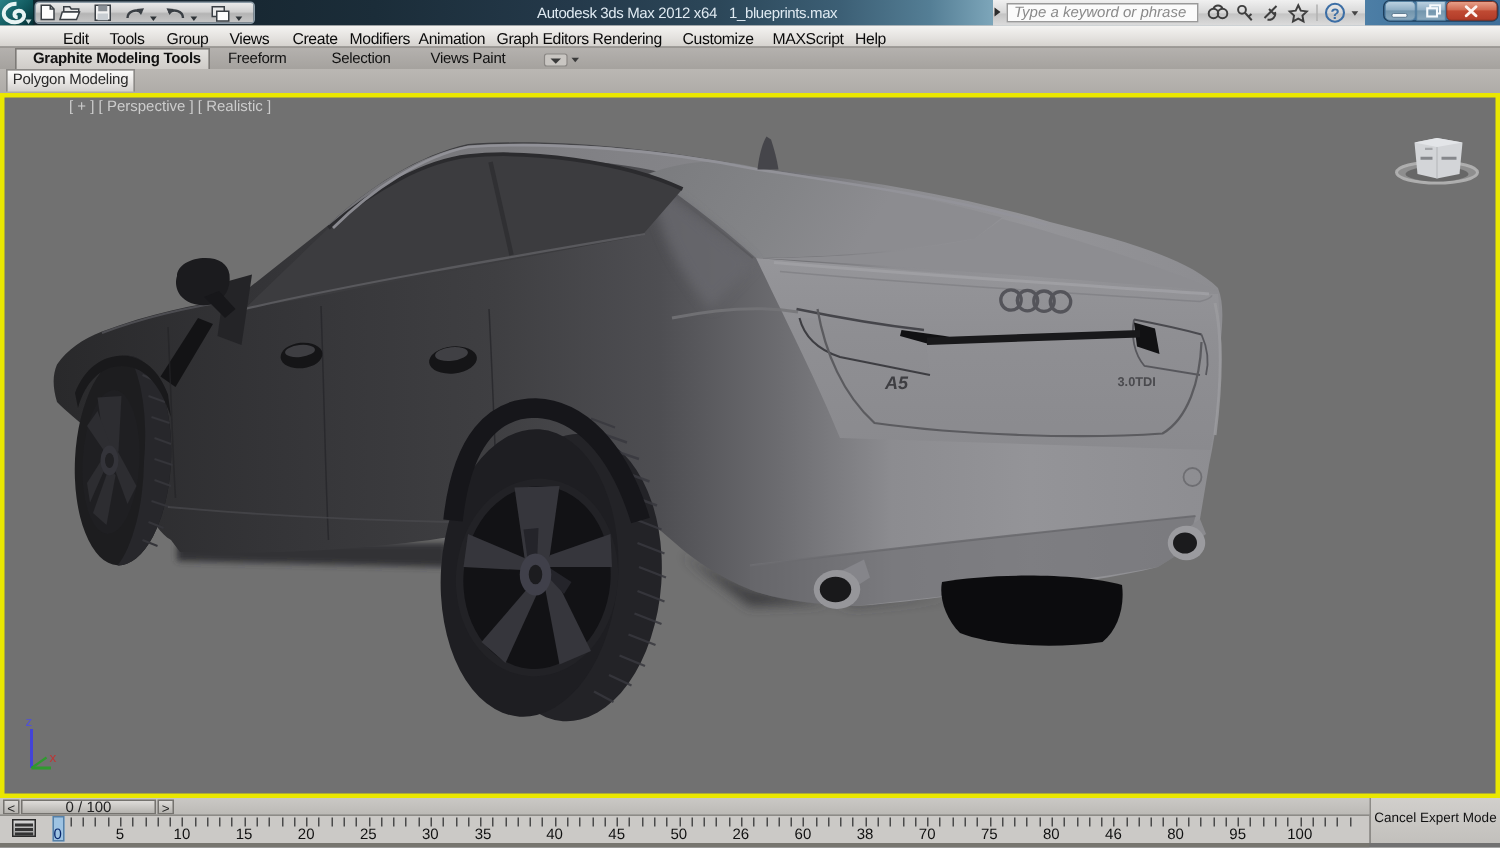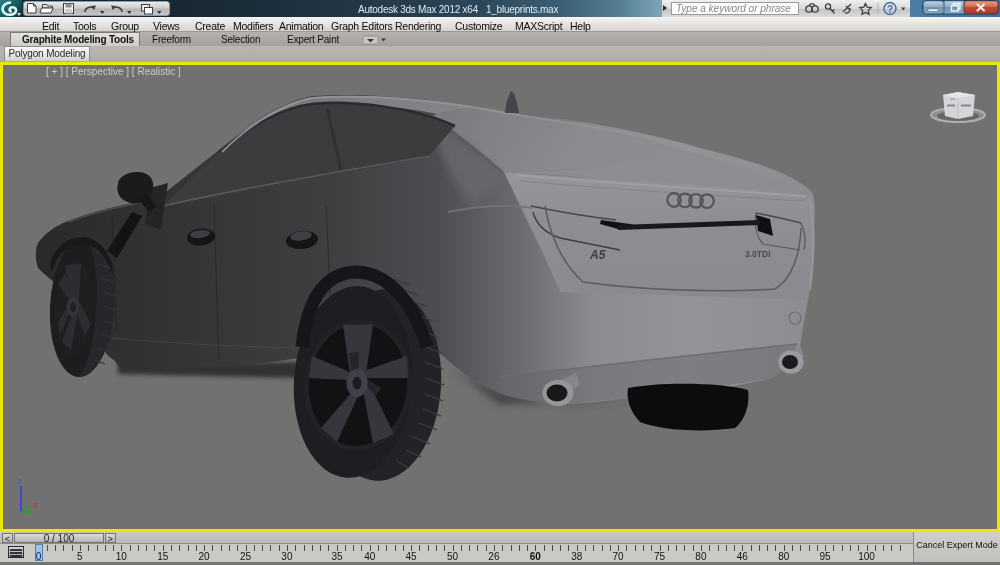--- a/index.html
+++ b/index.html
@@ -381,21 +381,21 @@
   <span class="mi" style="left:395px;">Rendering</span>
   <span class="mi" style="left:455px;">Customize</span>
   <span class="mi" style="left:515px;">MAXScript</span>
   <span class="mi" style="left:570px;">Help</span>
 
   <div id="ribbontabs"></div>
   <div id="activetab"></div>
   <span class="rtab" style="left:22px; top:34px; font-weight:bold;">Graphite Modeling Tools</span>
   <span class="rtab" style="left:152px; top:34px;">Freeform</span>
   <span class="rtab" style="left:221px; top:34px;">Selection</span>
-  <span class="rtab" style="left:287px; top:34px;">Expert Paint</span>
+  <span class="rtab" style="left:287px; top:34px;">Views Paint</span>
 
   <div id="panelrow"></div>
   <div id="polytab">Polygon Modeling</div>
 
   <div id="sliderrow"></div>
   <div class="sbtn" style="left:2px;  width:11px;">&lt;</div>
   <div class="sbtn" style="left:14px; width:90px; font-size:10px;">0 / 100</div>
   <div class="sbtn" style="left:105px; width:11px;">&gt;</div>
   <div id="rulerrow"></div>
   <div class="tick" style="left:38.5px;"></div>
@@ -503,26 +503,26 @@
   <div class="tick" style="left:883.1px;"></div>
   <div class="tick" style="left:891.3px;"></div>
   <div class="tick" style="left:899.6px;"></div>
   <div class="rnum" style="left:38.5px;">0</div>
   <div class="rnum" style="left:79.9px;">5</div>
   <div class="rnum" style="left:121.3px;">10</div>
   <div class="rnum" style="left:162.7px;">15</div>
   <div class="rnum" style="left:204.1px;">20</div>
   <div class="rnum" style="left:245.5px;">25</div>
   <div class="rnum" style="left:286.9px;">30</div>
-  <div class="rnum" style="left:337px;">35</div>
+  <div class="rnum" style="left:322px;">35</div>
   <div class="rnum" style="left:369.7px;">40</div>
   <div class="rnum" style="left:411.1px;">45</div>
   <div class="rnum" style="left:452.5px;">50</div>
   <div class="rnum" style="left:493.9px;">26</div>
-  <div class="rnum" style="left:535.3px;font-weight:bold;">60</div>
+  <div class="rnum" style="left:535.3px;">60</div>
   <div class="rnum" style="left:576.7px;">38</div>
   <div class="rnum" style="left:618.1px;">70</div>
   <div class="rnum" style="left:659.5px;">75</div>
   <div class="rnum" style="left:700.9px;">80</div>
   <div class="rnum" style="left:742.3px;">46</div>
   <div class="rnum" style="left:783.7px;">80</div>
   <div class="rnum" style="left:825.1px;">95</div>
   <div class="rnum" style="left:866.5px;">100</div>
   <div id="f0mark" style="position:absolute;left:35px;top:544px;width:8px;height:17px;background:#9ec3e2;border:1px solid #5580a8;"></div>
   <div class="rnum" style="left:38.5px;color:#06256b;z-index:3;">0</div>

